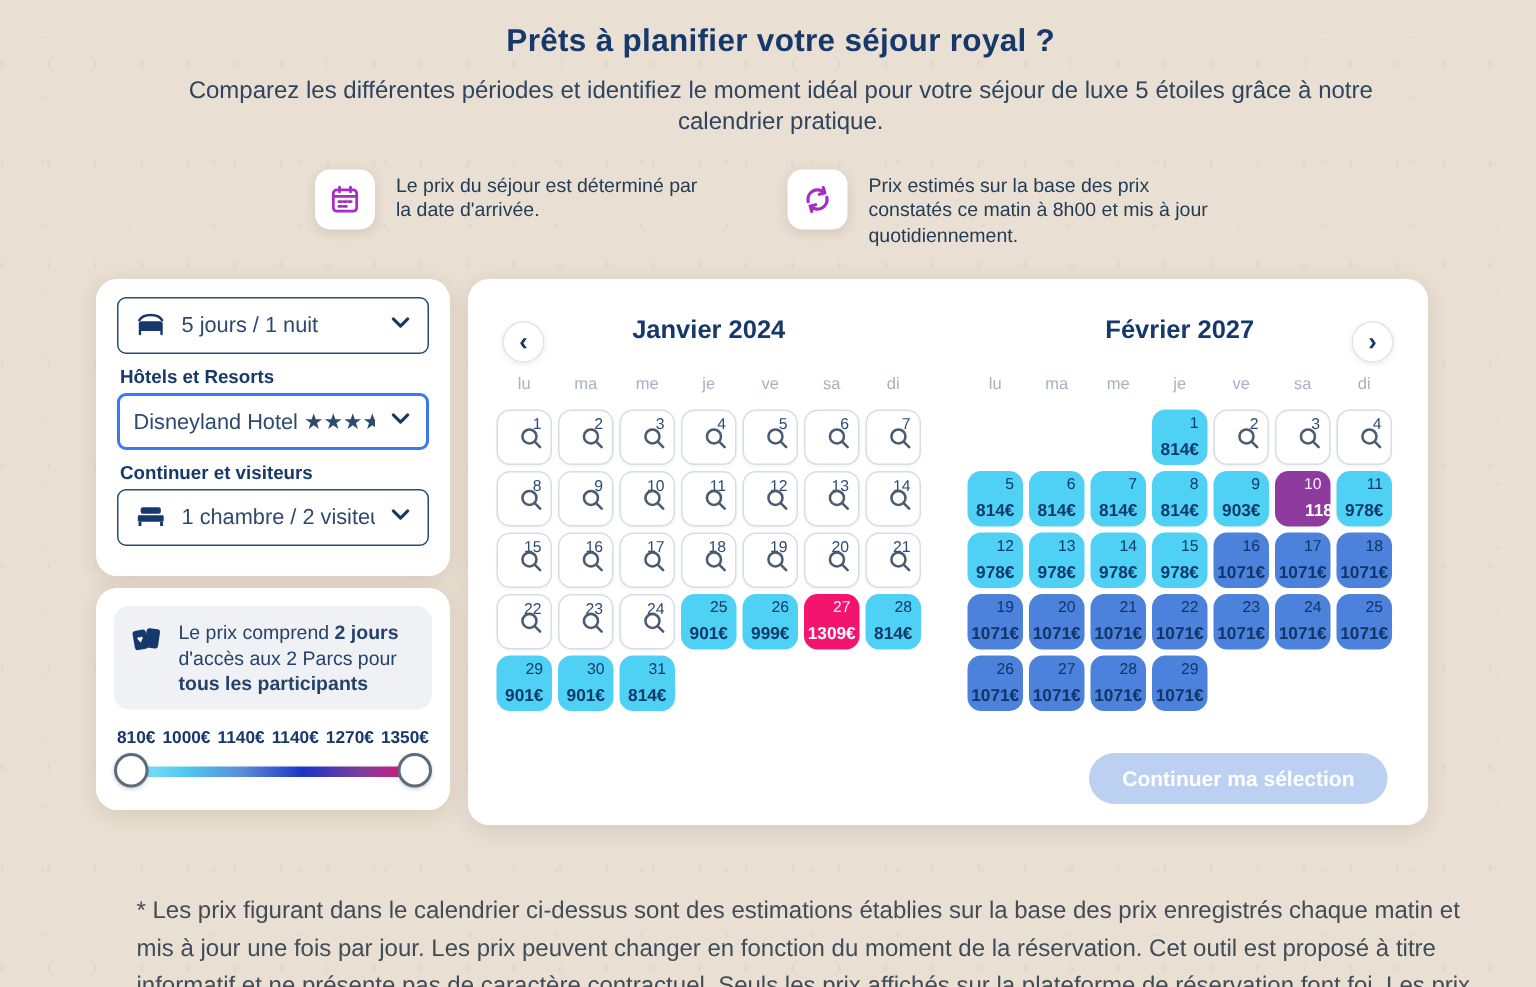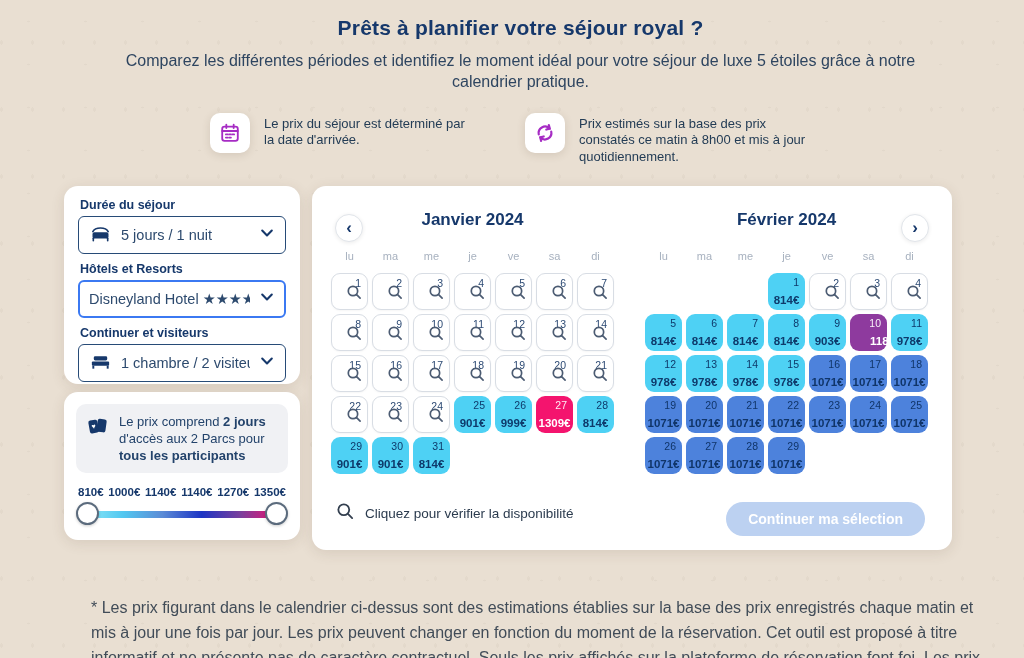--- a/index.html
+++ b/index.html
@@ -108,21 +108,20 @@
         <path d="M18.8 10.5a7 7 0 0 1-11.6 6.6"></path>
         <polyline points="16.2,3.4 17.2,7.2 13.4,8.2" fill="none"></polyline>
         <polyline points="7.8,20.6 6.8,16.8 10.6,15.8" fill="none"></polyline>
       </svg>
     </div>
     <div class="info-text w2">Prix estimés sur la base des prix constatés ce matin à 8h00 et mis à jour quotidiennement.</div>
   </div>
 </div>
 
 <div class="panel panel-filters">
-  <div class="f-label">Durée du séjour</div>
   <div class="select-box">
     <span>
       <svg width="23" height="20" viewBox="0 0 24 20" fill="none" stroke="#16386b" stroke-width="1.7" stroke-linecap="round">
         <path d="M4 8.5 C 6.5 3.5, 17.5 3.5, 20 8.5"></path>
         <rect x="4.5" y="10" width="15" height="5" rx="1" fill="#16386b"></rect>
         <line x1="4.5" y1="15.5" x2="4.5" y2="18"></line>
           <line x1="19.5" y1="15.5" x2="19.5" y2="18"></line>
       </svg>
     </span>
     <span class="select-value">5 jours / 1 nuit</span>
@@ -452,21 +451,21 @@
             <span class="dnum" style="color: rgb(14, 58, 107);">30</span>
             <span class="price" style="color: rgb(14, 58, 107);">901€</span>
           </div>
           <div class="cell priced" style="background: rgb(78, 209, 244);">
             <span class="dnum" style="color: rgb(14, 58, 107);">31</span>
             <span class="price" style="color: rgb(14, 58, 107);">814€</span>
           </div>
         </div>
       </div>
       <div class="month">
-        <div class="month-title">Février 2024</div>
+        <div class="month-title">Février 2027</div>
         <div class="weekdays">
           <span>lu</span>
           <span>ma</span>
           <span>me</span>
           <span>je</span>
           <span>ve</span>
           <span>sa</span>
           <span>di</span>
         </div>
         <div class="days">
@@ -597,25 +596,16 @@
             <span class="dnum" style="color: rgb(16, 53, 105);">28</span>
             <span class="price" style="color: rgb(16, 53, 105);">1071€</span>
           </div>
           <div class="cell priced" style="background: rgb(77, 130, 220);">
             <span class="dnum" style="color: rgb(16, 53, 105);">29</span>
             <span class="price" style="color: rgb(16, 53, 105);">1071€</span>
           </div>
         </div>
       </div>
     </div>
-  <div class="cal-hint">
-    <span>
-      <svg width="19" height="19" viewBox="0 0 20 20" fill="none" stroke="#333f4f" stroke-width="1.9" stroke-linecap="round">
-        <circle cx="8.2" cy="8.2" r="5.7"></circle>
-          <line x1="12.6" y1="12.6" x2="17" y2="17"></line>
-      </svg>
-    </span>
-    <span>Cliquez pour vérifier la disponibilité</span>
-  </div>
   <button class="cta-btn">Continuer ma sélection</button>
 </div>
 
 <div class="footer">* Les prix figurant dans le calendrier ci-dessus sont des estimations établies sur la base des prix enregistrés chaque matin et mis à jour une fois par jour. Les prix peuvent changer en fonction du moment de la réservation. Cet outil est proposé à titre informatif et ne présente pas de caractère contractuel. Seuls les prix affichés sur la plateforme de réservation font foi. Les prix indiqués sont arrondis à l'euro supérieur.</div>
 
 </body></html>

